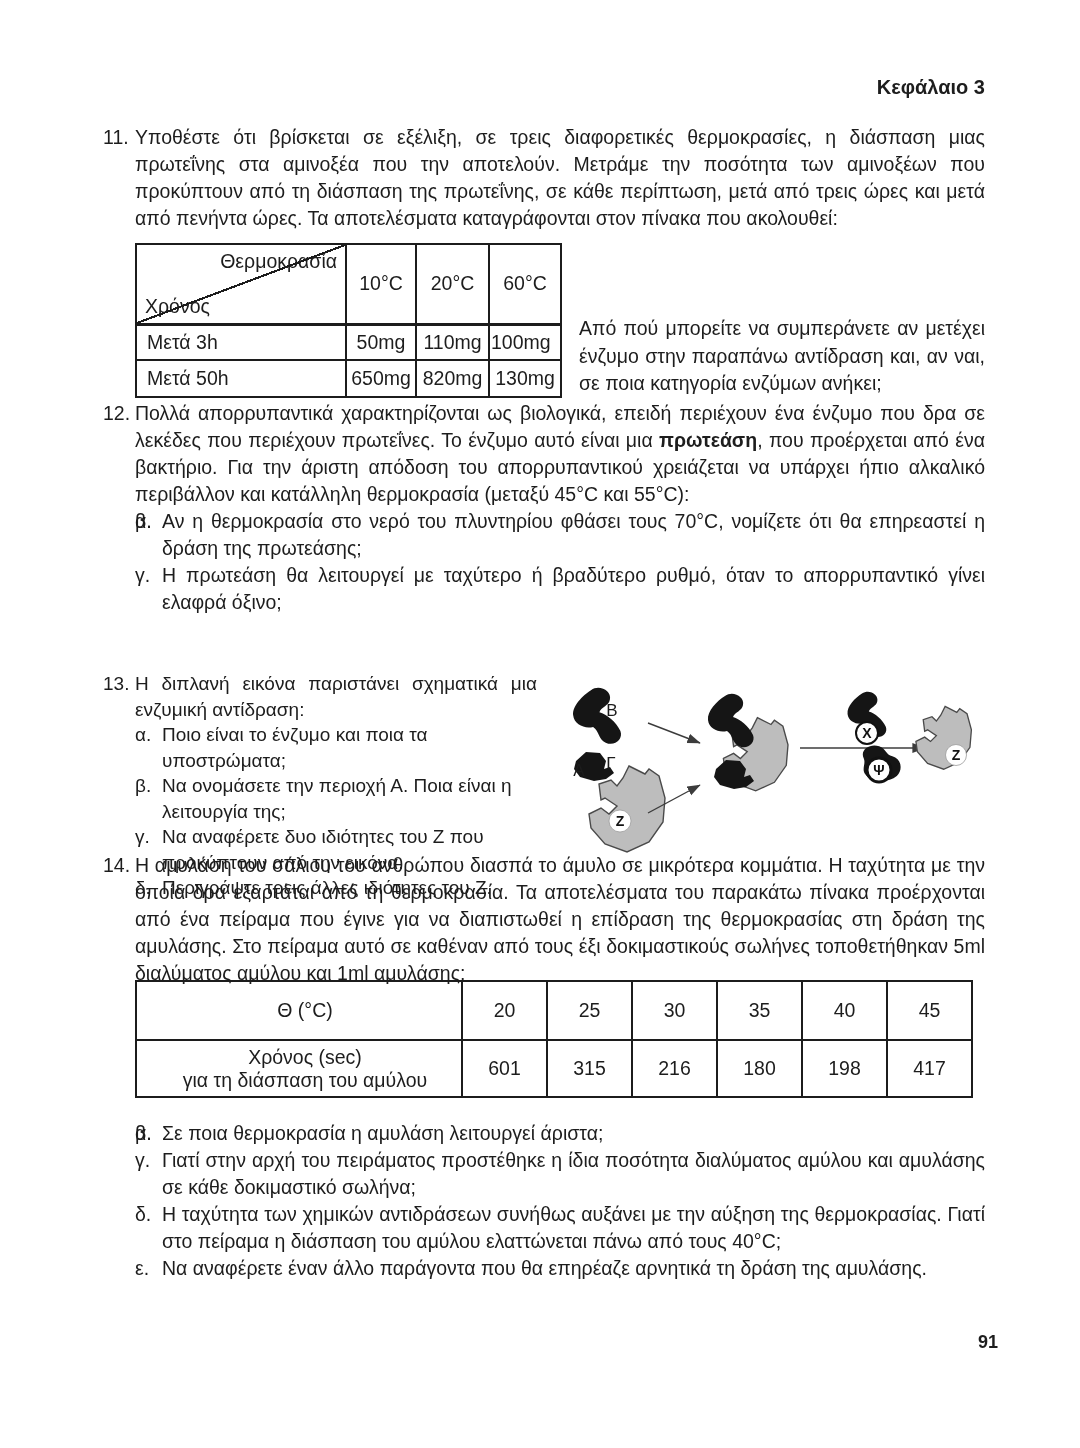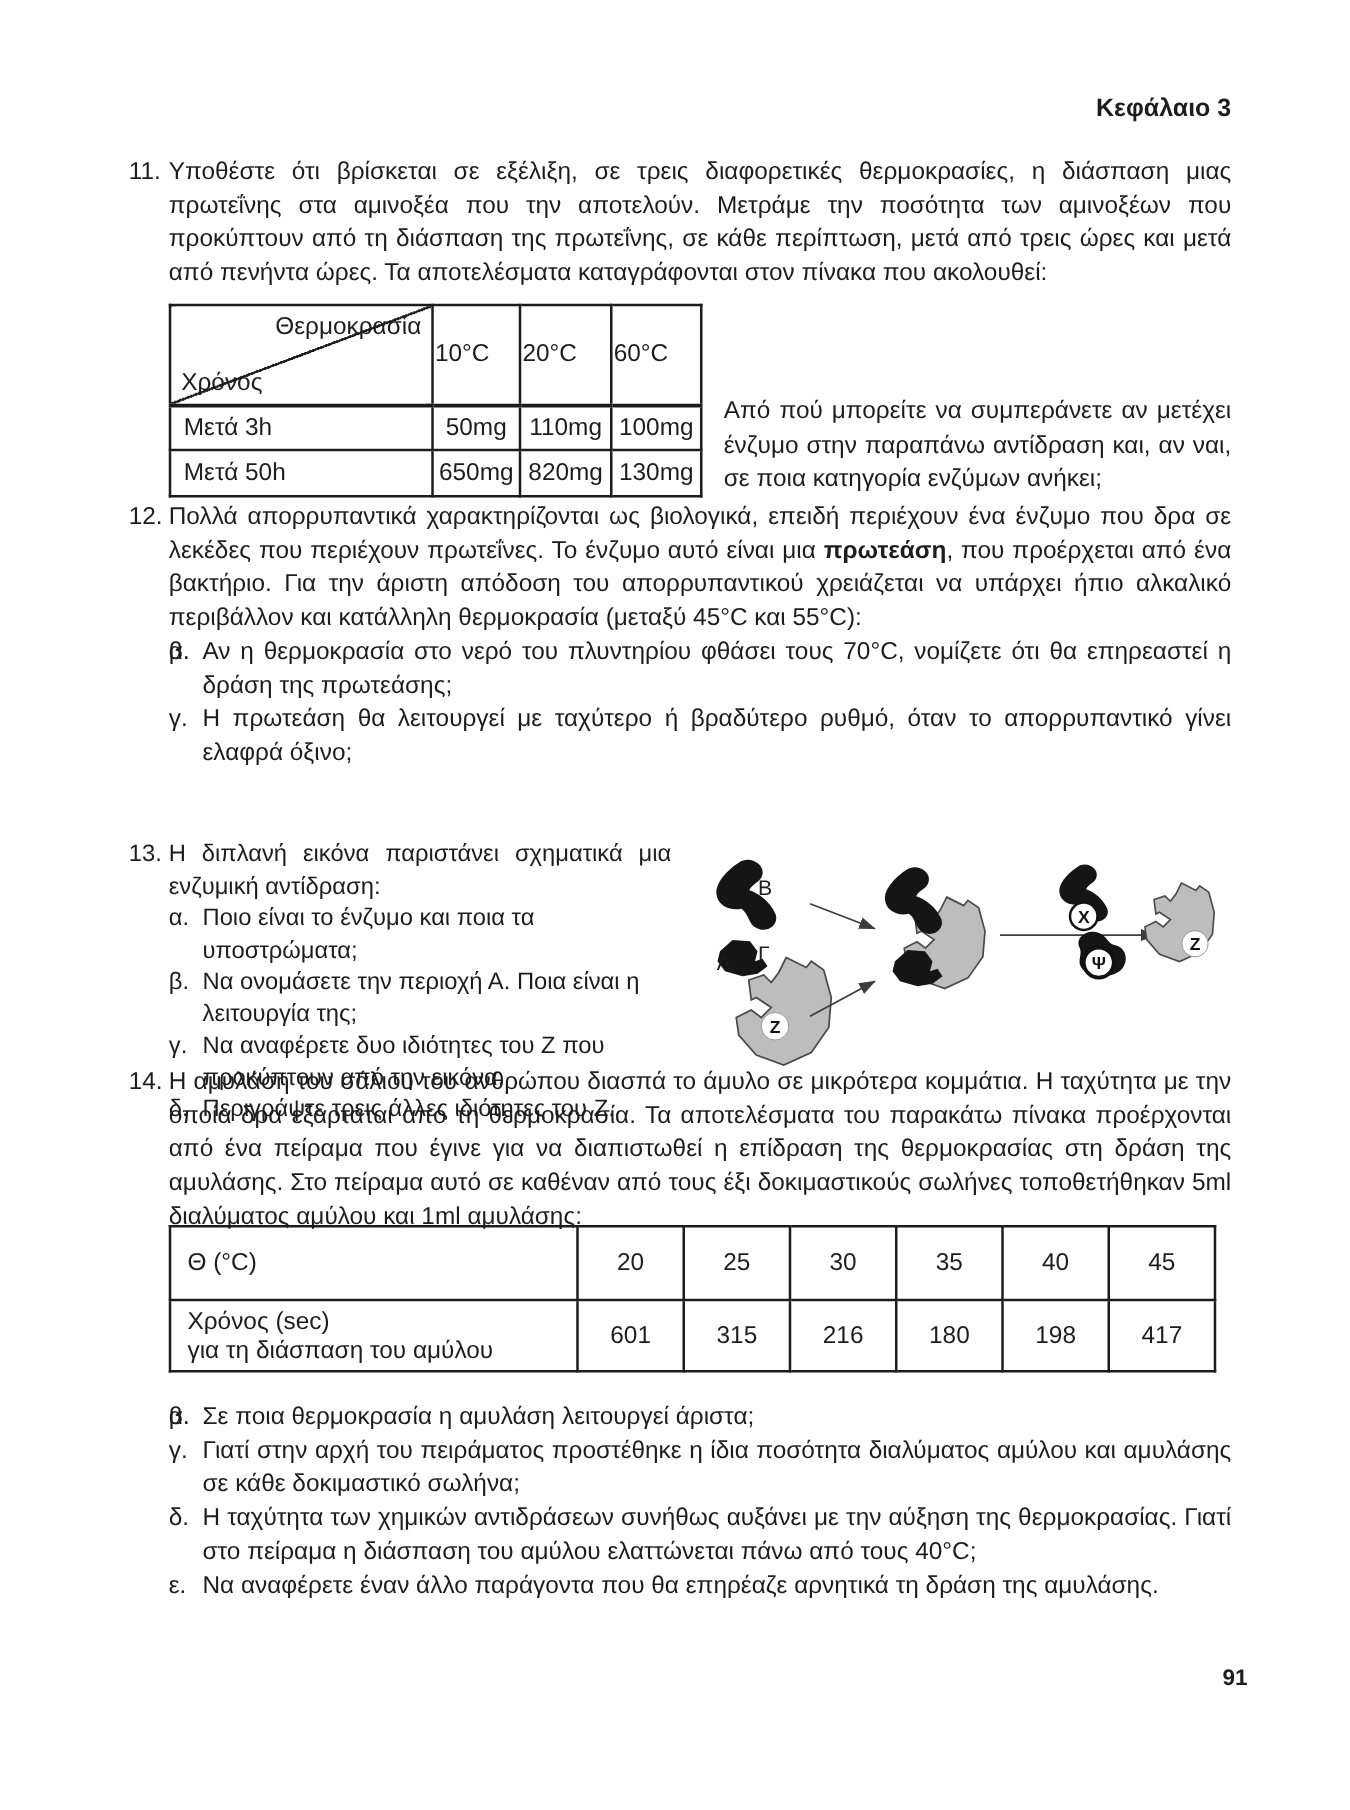--- a/index.html
+++ b/index.html
@@ -20,21 +20,21 @@
 
   .items { margin-left:32px; }
   .item { position:relative; padding-left:27px; text-align:justify; }
   .ilabel { position:absolute; left:0; top:0; }
 
   
   .t1row { position:absolute; top:243px; left:32px; width:850px; display:flex; }
   table { border-collapse:collapse; }
   .t1 { width:425px; table-layout:fixed; }
   .t1 td { border:2px solid #1c1c1c; font-size:19.5px; vertical-align:middle; }
-  .t1 .hd td { border-bottom:3px solid #1c1c1c; height:73px; text-align:left;margin-left:30px; }
+  .t1 .hd td { border-bottom:3px solid #1c1c1c; height:73px; text-align:center;margin-left:30px; }
   .t1 .dr td { height:33px; }
   .t1 .lbl { text-align:left; padding-left:10px; }
   .t1-corner {
     position:relative; padding:0;
     background-image:linear-gradient(to bottom right,
       transparent calc(50% - 1px), #1c1c1c calc(50% - 1px),
       #1c1c1c calc(50% + 1px), transparent calc(50% + 1px));
   }
   .t1-corner .top { position:absolute; top:5px; right:8px; }
   .t1-corner .bot { position:absolute; bottom:5px; left:8px; }
@@ -45,21 +45,21 @@
   .q13row { display:flex; }
   .q13text { position:relative; width:434px; font-size:19px; line-height:25.5px; }
   .q13text .qbody { text-align:justify; }
   .q13text .item { text-align:left; }
   .q13diagram { width:440px; margin-left:8px; }
 
   
   .t2wrap { position:absolute; top:980px; left:32px; }
   .t2 { width:836px; table-layout:fixed; }
   .t2 td { border:2px solid #1c1c1c; font-size:19.5px; vertical-align:middle; text-align:center; }
-  .t2 .lbl { text-align:left; padding-left:13px; }
+  .t2 .lbl { text-align:center; padding-left:13px; }
   .t2 .r1 td { height:59px; }
   .t2 .r2 td { height:57px; }
   .t2 .lbl .l2 { display:block; }
 
   .pagenum { position:absolute; top:1332px; right:-13px; font-size:18px;font-weight:bold; }
 
   svg text { font-family:"Liberation Sans","DejaVu Sans",sans-serif; }
   .diag-label { font-size:17px; fill:#1c1c1c; }
   .circ-label { font-size:14px; font-weight:bold; fill:#111; }
 </style>
@@ -91,21 +91,21 @@
             <span class="bot">Χρόνος</span>
           </td>
           <td>10°C</td>
           <td>20°C</td>
           <td>60°C</td>
         </tr>
         <tr class="dr">
           <td class="lbl">Μετά 3h</td>
           <td style="text-align:center">50mg</td>
           <td style="text-align:center">110mg</td>
-          <td style="text-align:center">100mg</td>
+          <td style="">100mg</td>
         </tr>
         <tr class="dr">
           <td class="lbl">Μετά 50h</td>
           <td style="text-align:center">650mg</td>
           <td style="text-align:center">820mg</td>
           <td style="text-align:center">130mg</td>
         </tr>
       </tbody>
         </table>
       <div class="side-note">Από πού μπορείτε να συμπεράνετε αν μετέχει ένζυμο στην παραπάνω αντίδραση και, αν ναι, σε ποια κατηγορία ενζύμων ανήκει;</div>

